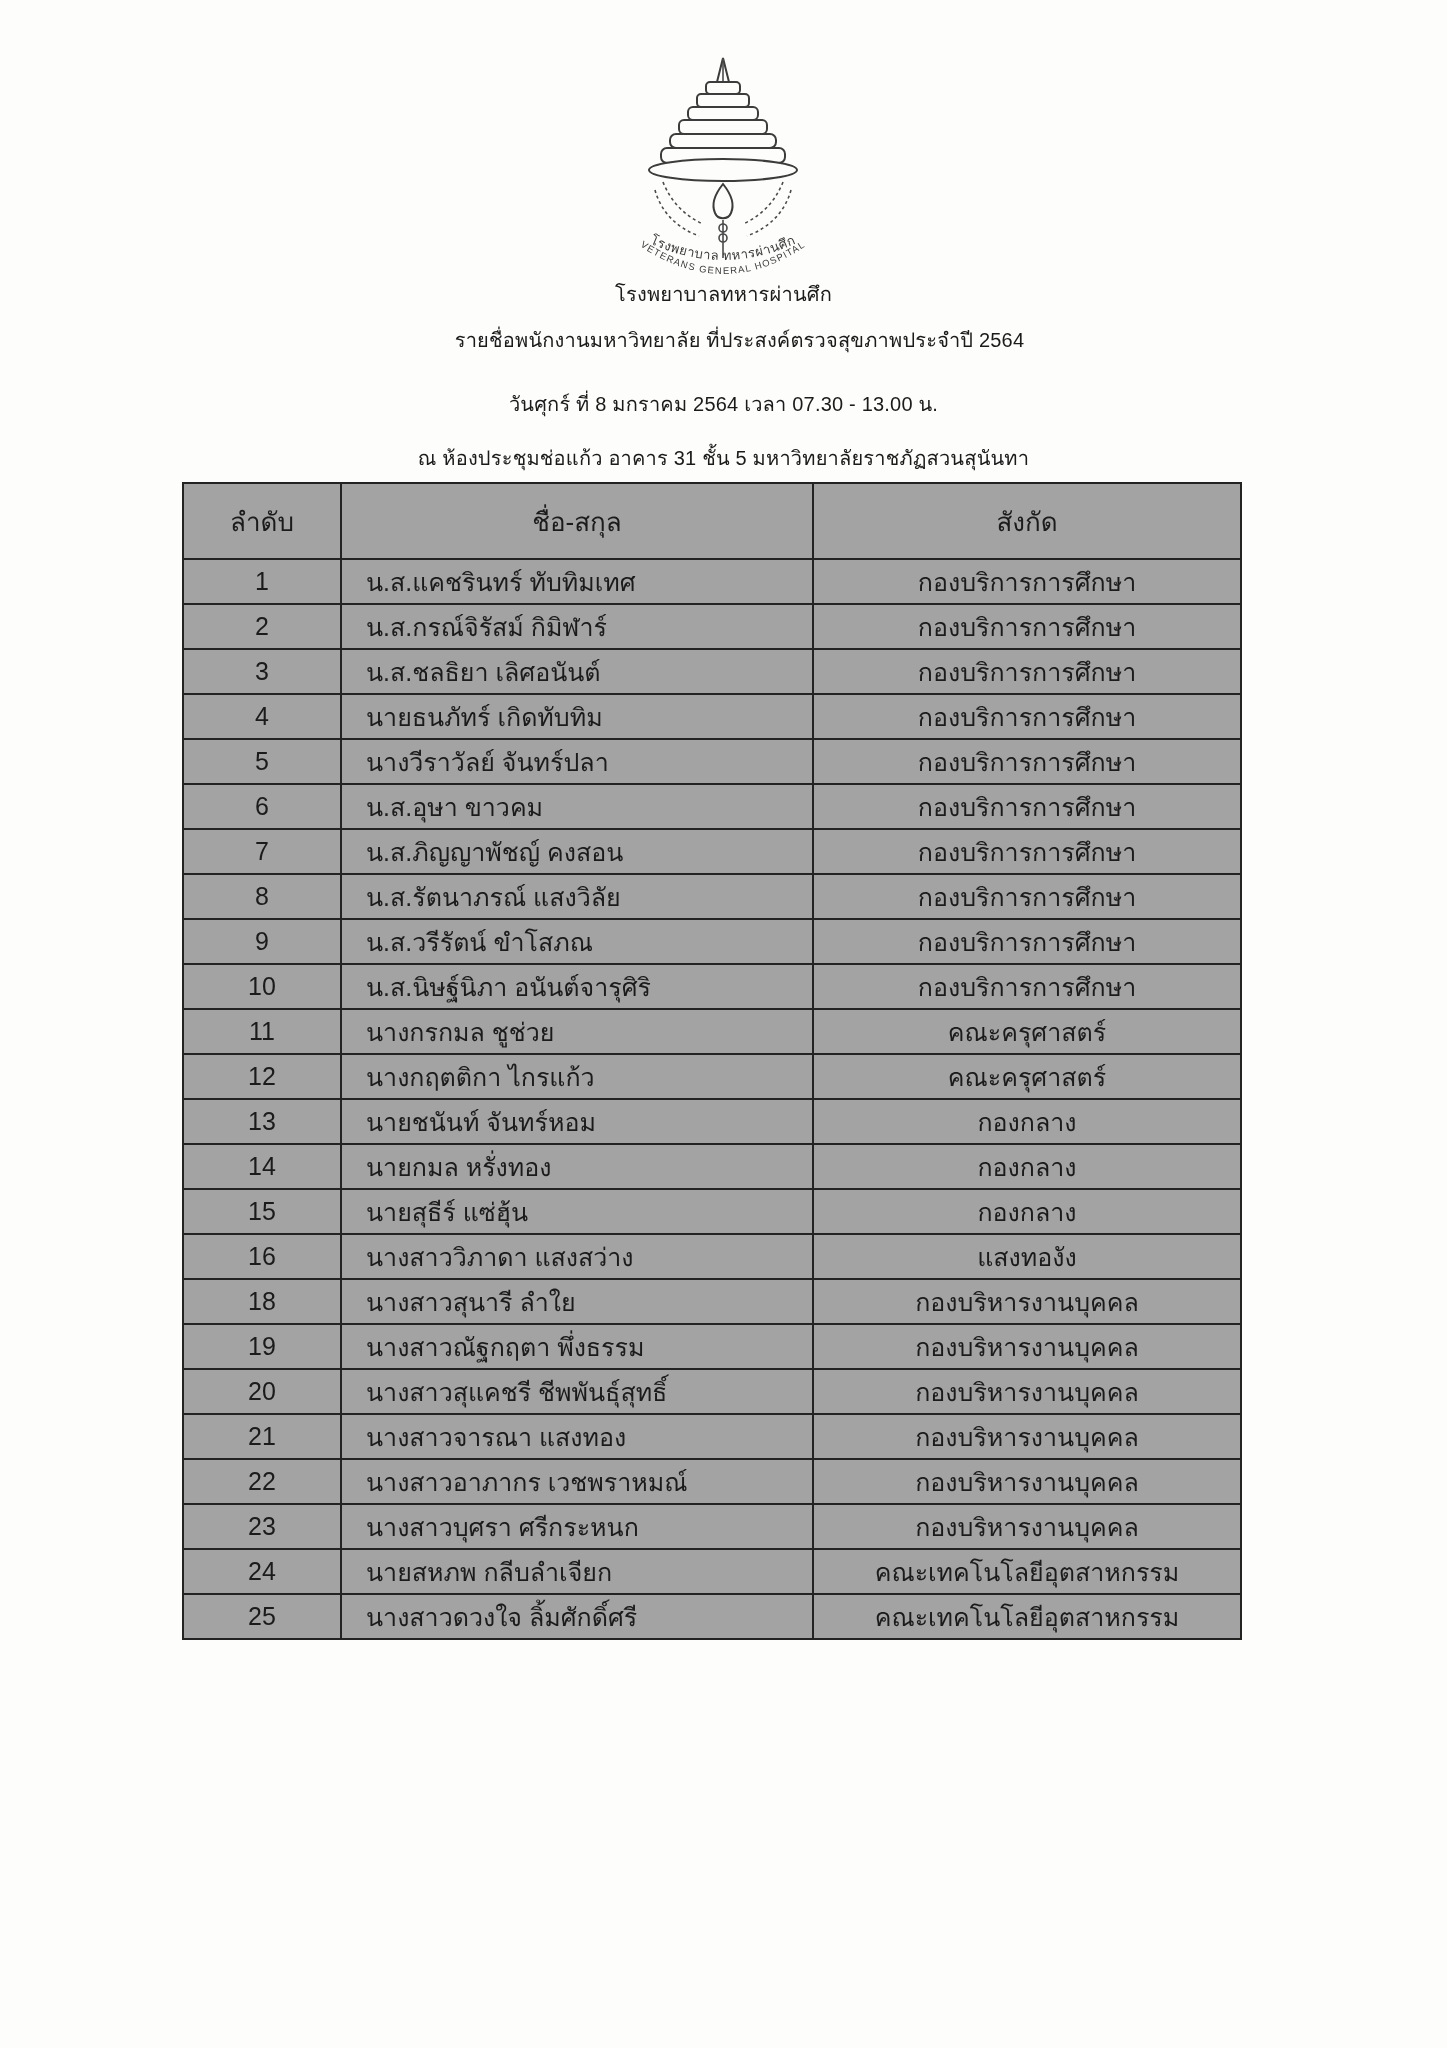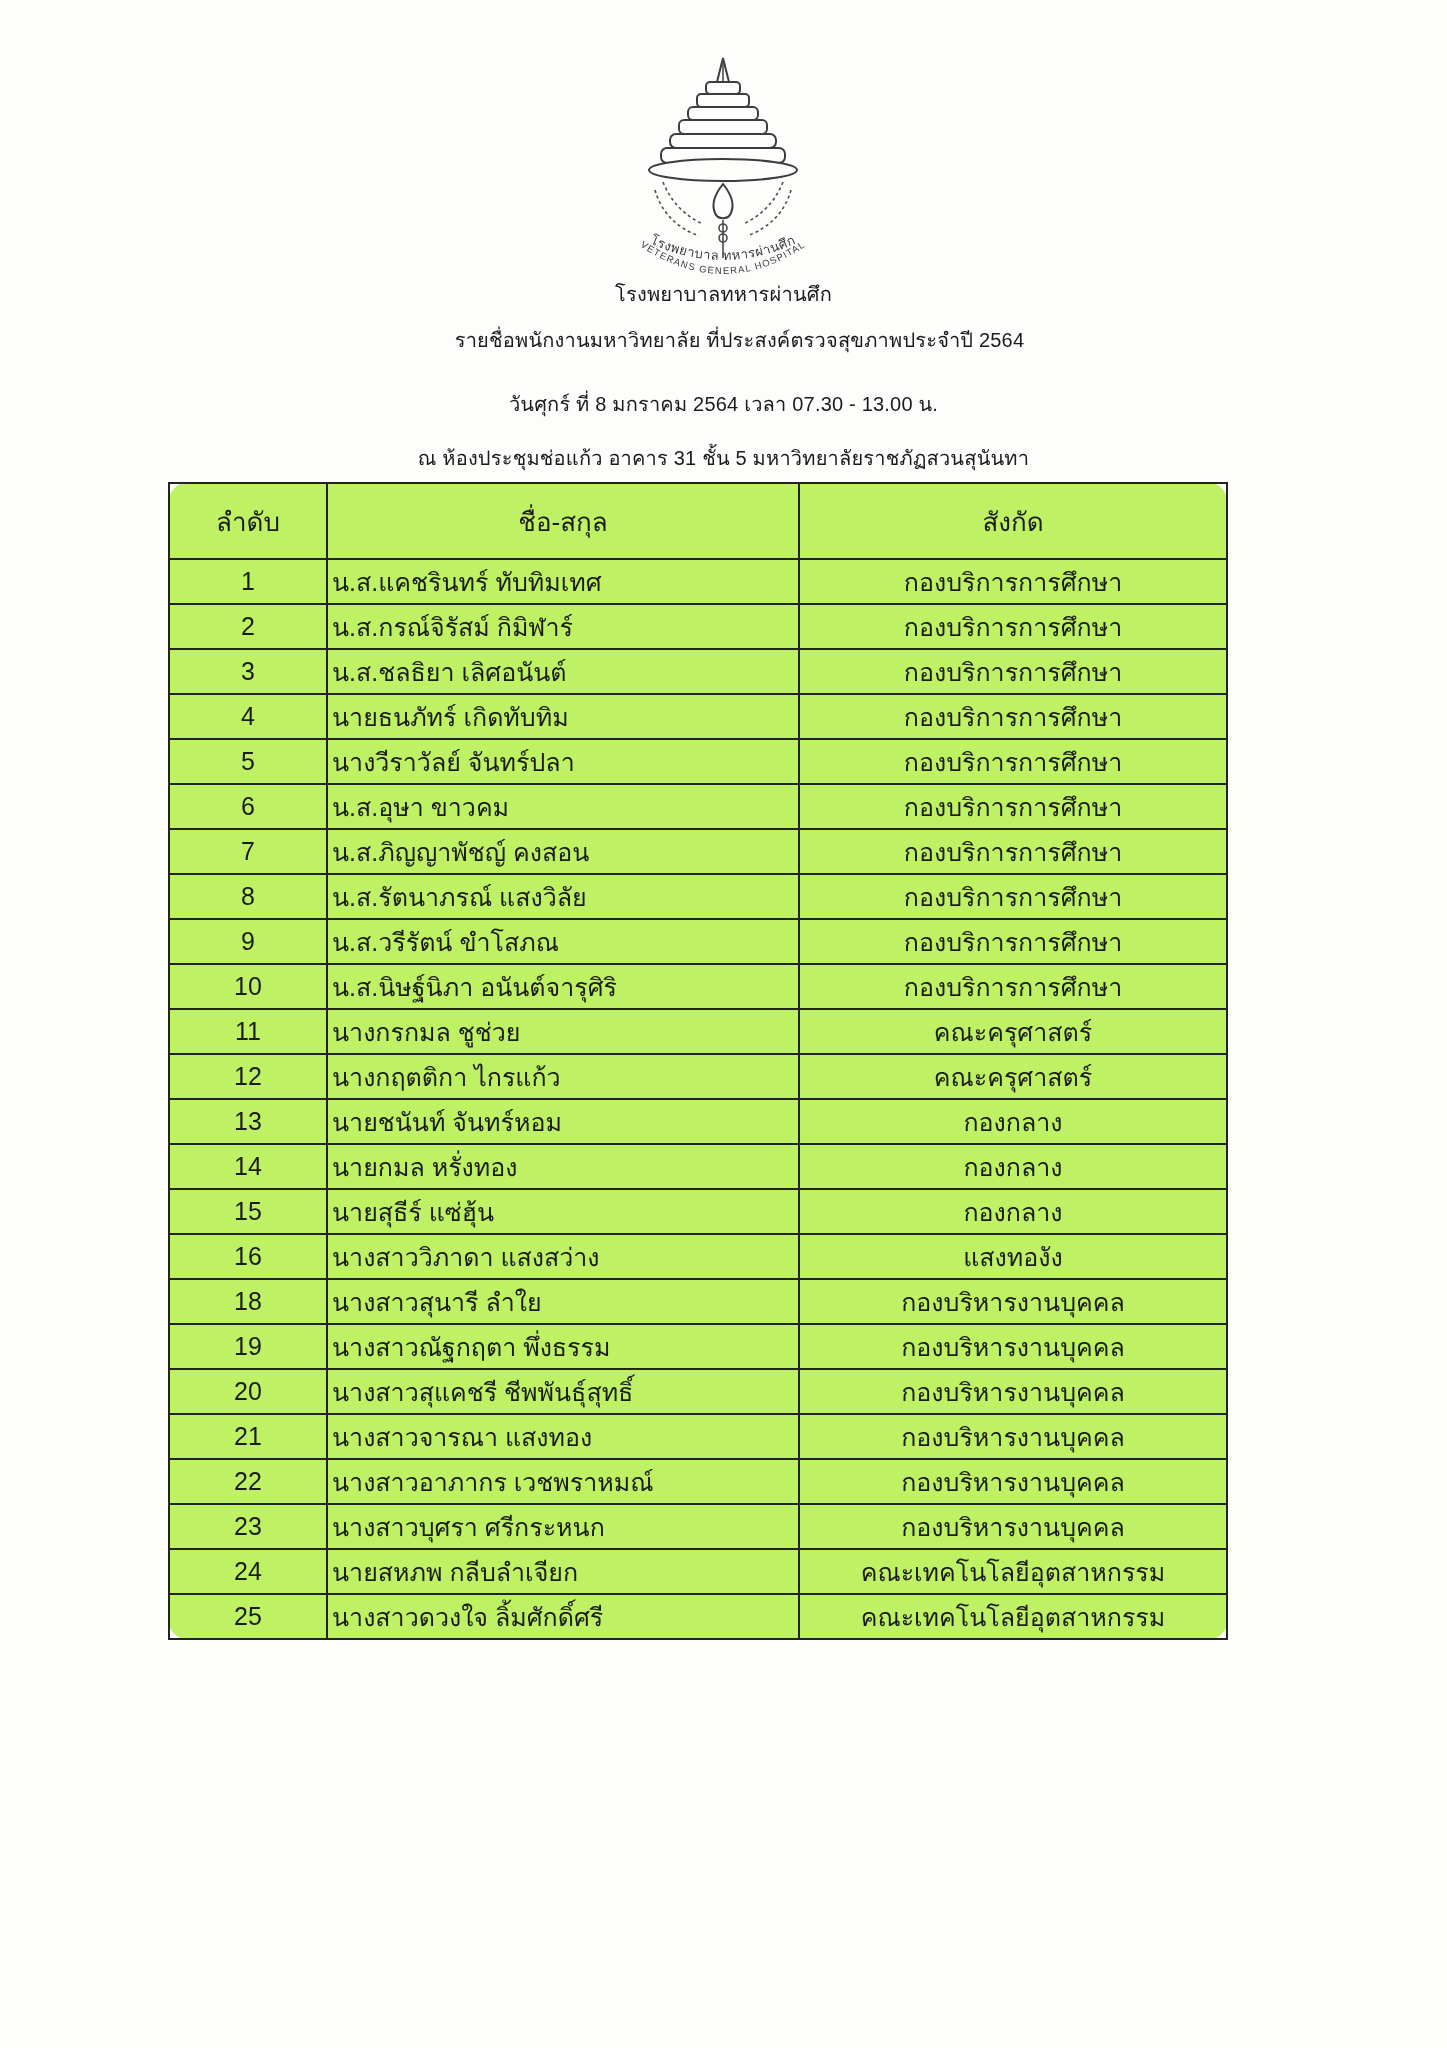--- a/index.html
+++ b/index.html
@@ -27,47 +27,46 @@
     font-size:20px;
     letter-spacing:.2px;
     white-space:nowrap;
   }
   .t1{top:278px;}
   .t2{top:324px;margin-left:16px;}
   .t3{top:388px;}
   .t4{top:442px;}
   
   table.doc-table{
-    position:absolute;left:168px;top:482px;
+    position:absolute;left:182px;top:482px;
     width:1058px;
     border-collapse:collapse;
     table-layout:fixed;
-    background:#bef264;
-    border-radius:21px;
+    background:#a3a3a3;
   }
   .doc-table col.c-no{width:158px;}
   .doc-table col.c-name{width:472px;}
   .doc-table col.c-dept{width:428px;}
   .doc-table th,.doc-table td{
     border:2px solid #232323;
     font-weight:400;
     font-size:25px;
     padding:0;
     overflow:hidden;
     white-space:nowrap;
   }
   .doc-table thead th{
     height:74px;
     text-align:center;
     vertical-align:middle;
     font-size:26px;
   }
   .doc-table tbody td{height:43px;vertical-align:middle;}
   .doc-table td.cell-no{text-align:center;}
-  .doc-table td.cell-name{text-align:left;padding-left:4px;}
+  .doc-table td.cell-name{text-align:left;padding-left:24px;}
   .doc-table td.cell-dept{text-align:center;}
 </style>
 </head>
 <body>
 
 <div class="page">
 
   <div class="emblem">
     <svg viewBox="0 0 240 230" xmlns="http://www.w3.org/2000/svg" aria-hidden="true">
 

